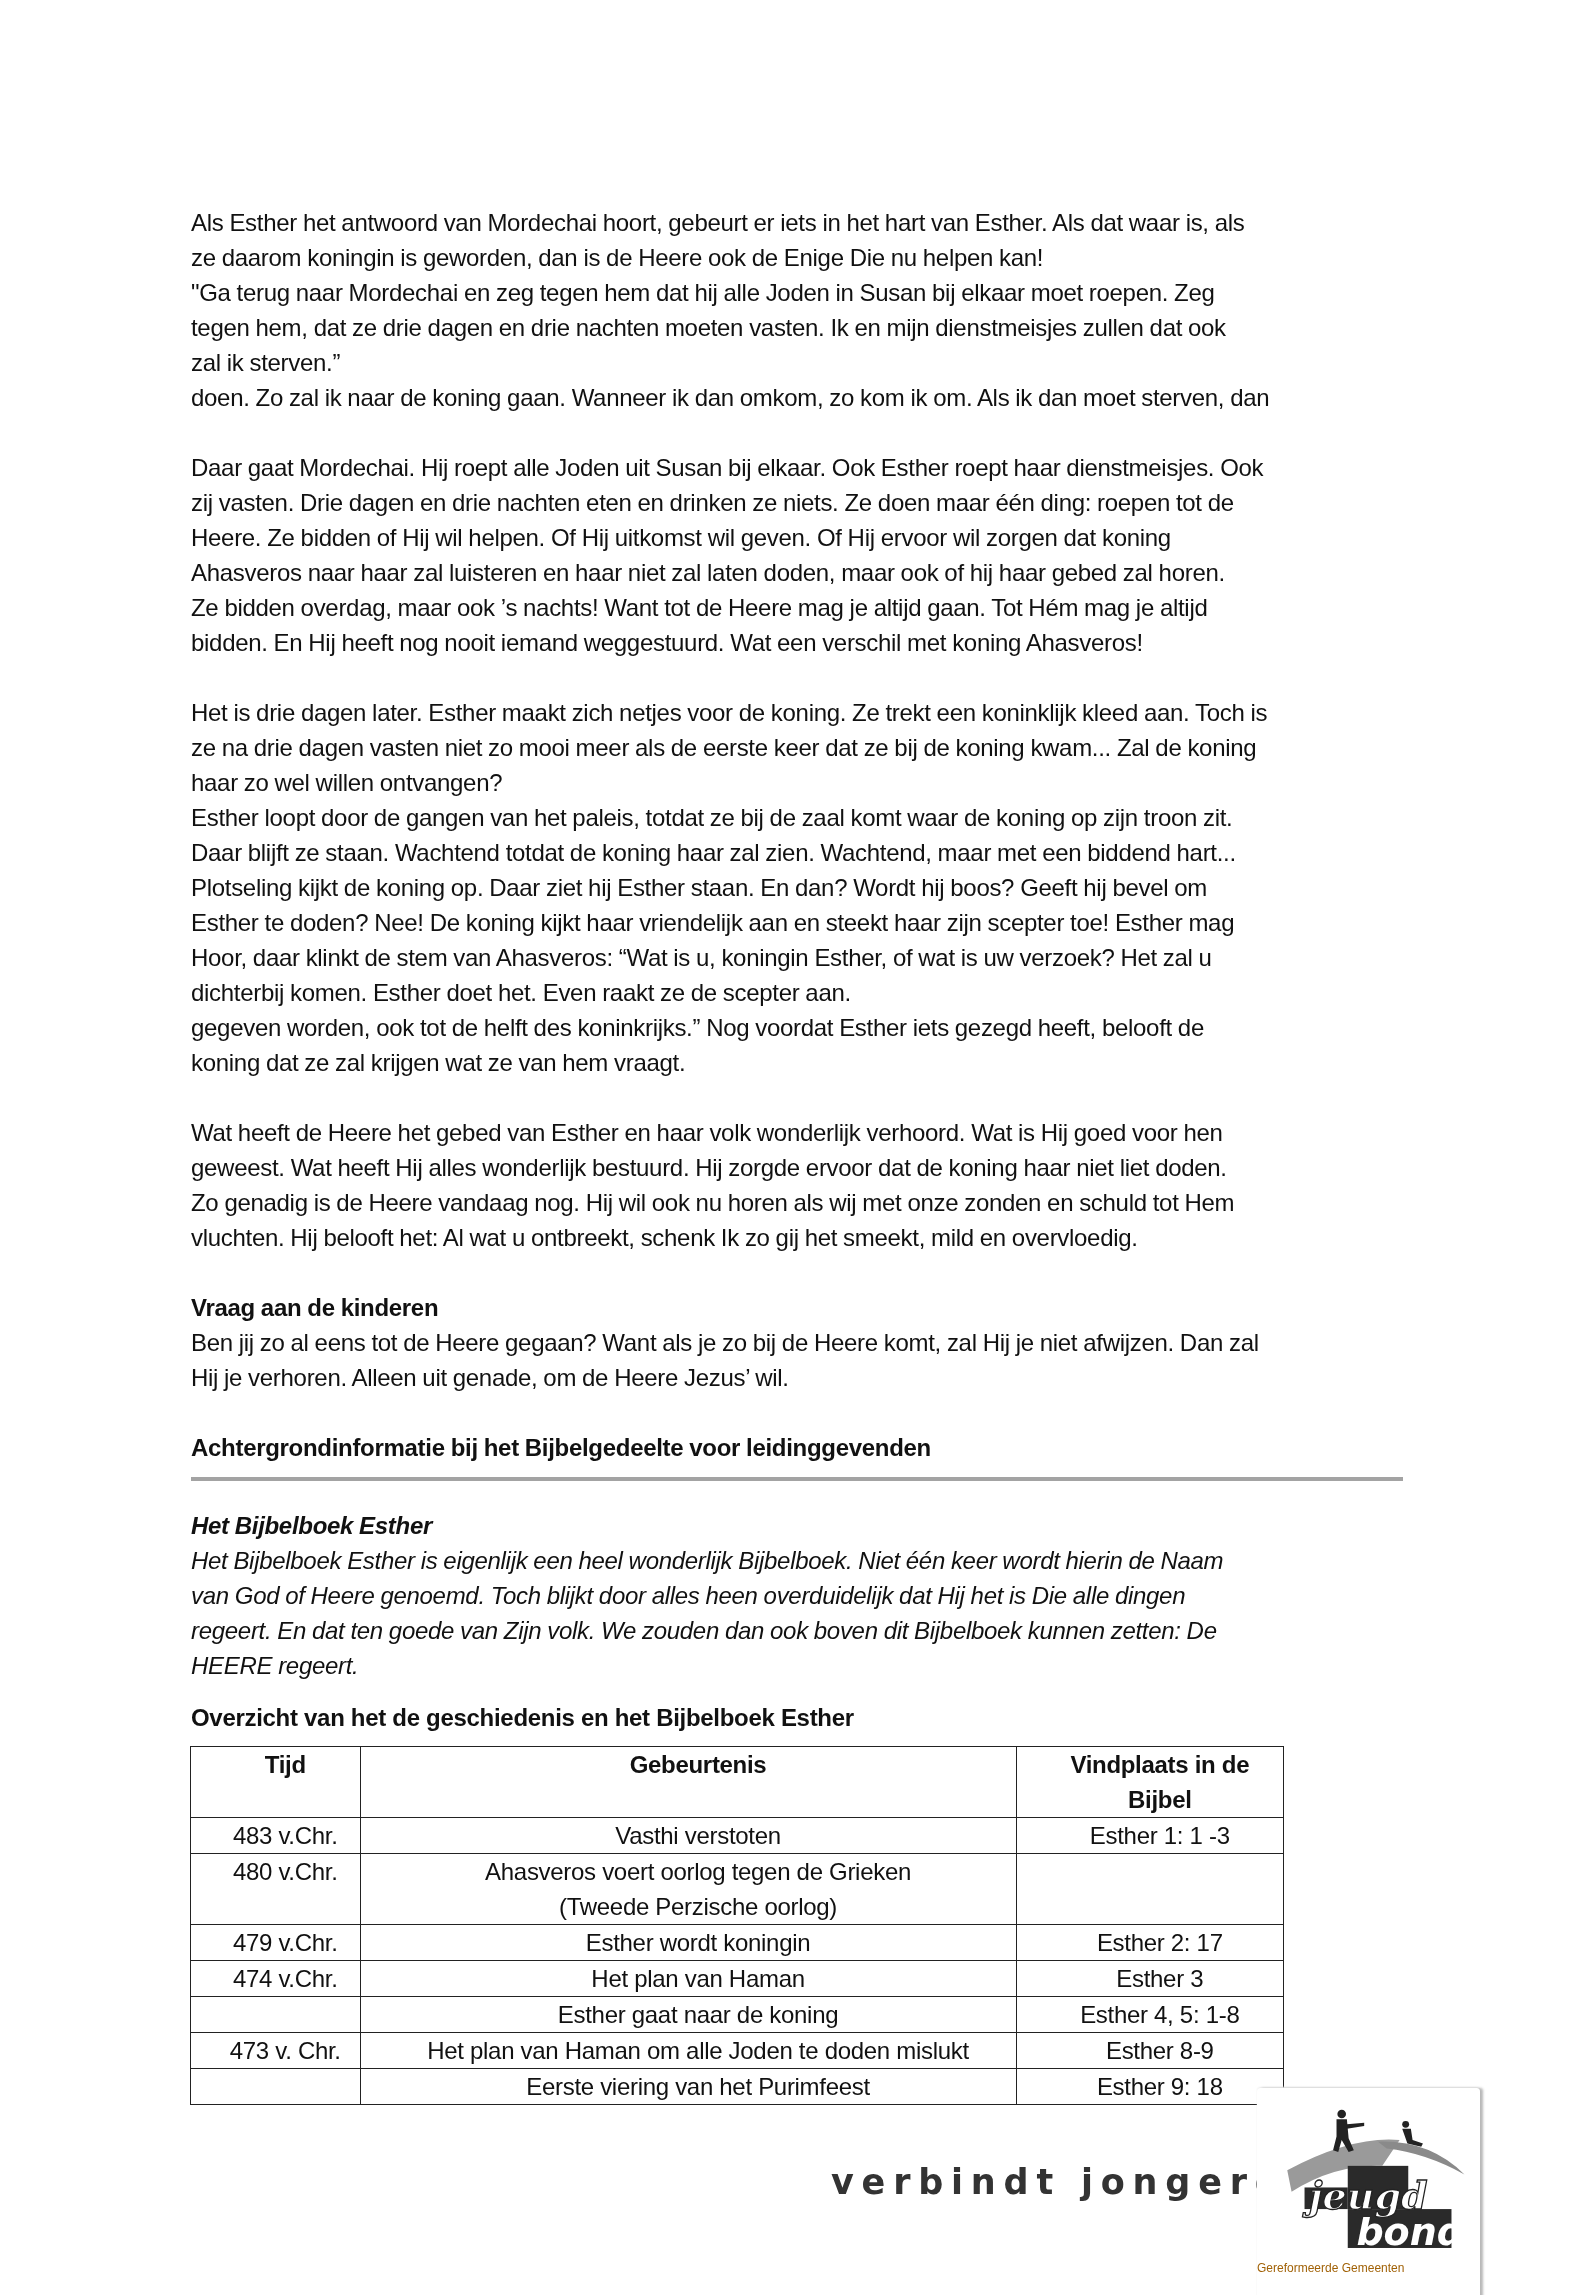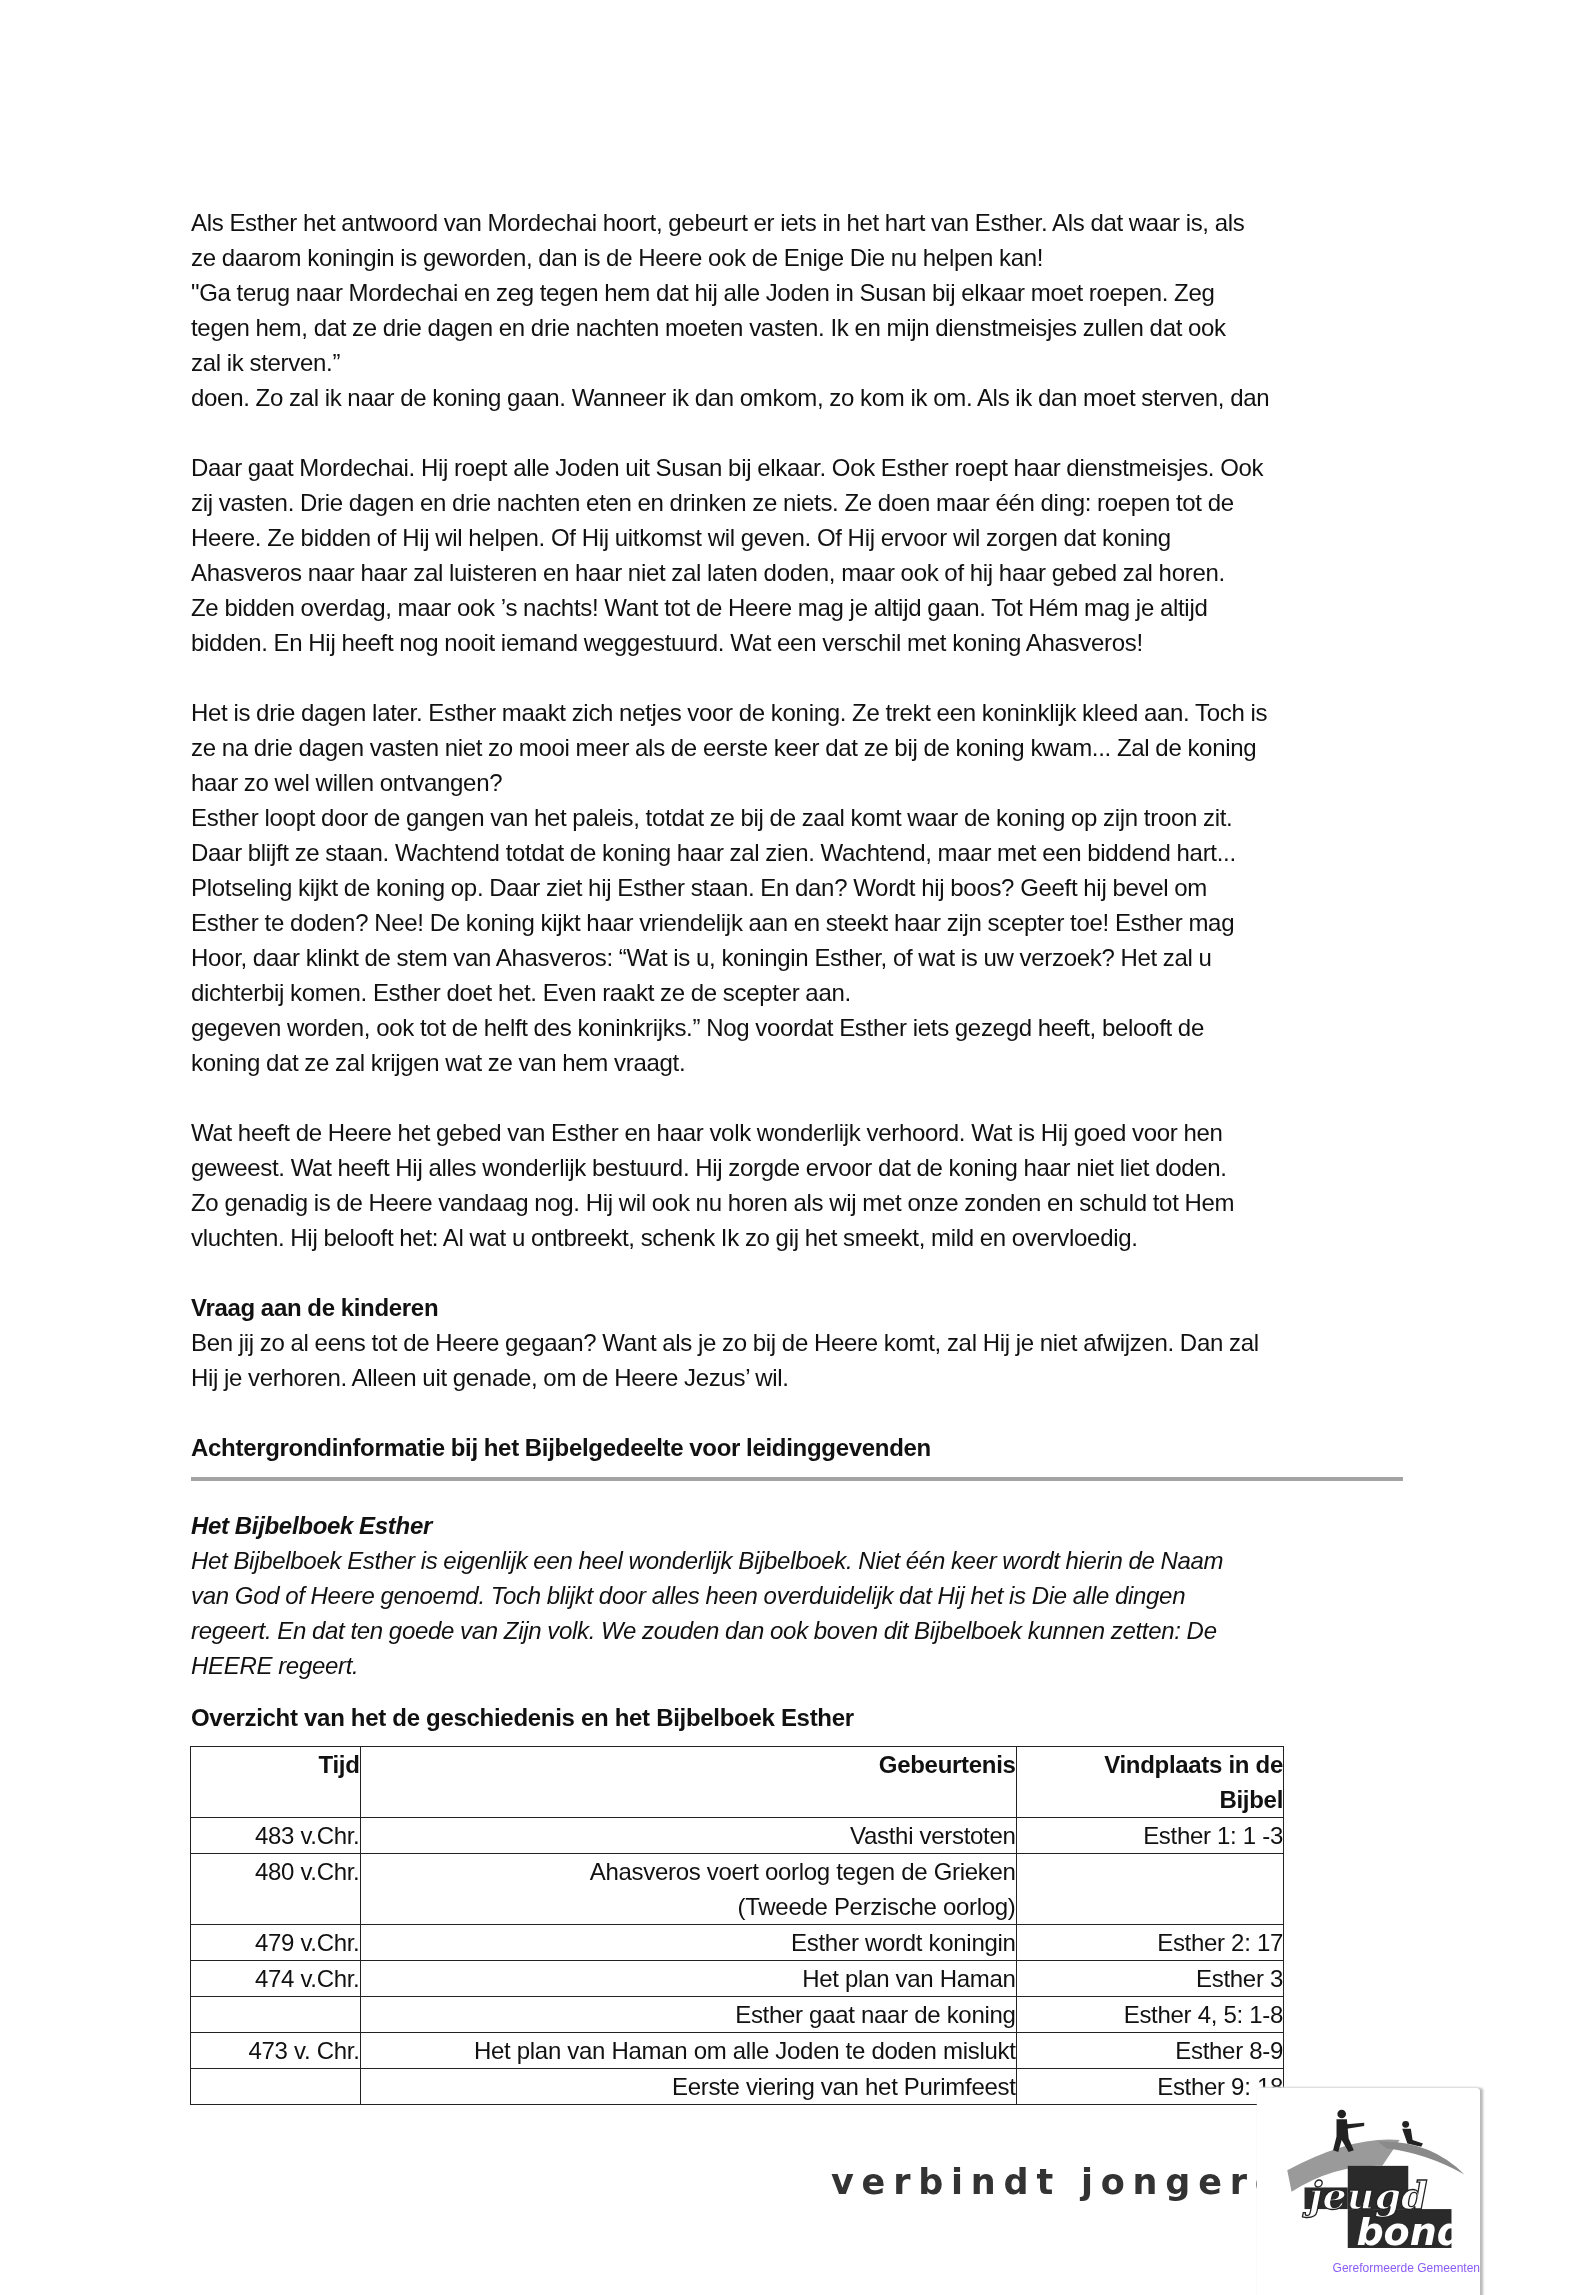--- a/index.html
+++ b/index.html
@@ -10,30 +10,30 @@
   .content p { margin: 0; font-size: 24px; line-height: 35px; letter-spacing: -0.3px; word-spacing: -0.4px; white-space: normal; }
   .line { display: block; white-space: nowrap; }
   .bold { font-weight: bold; }
   .gap { height: 35px; }
   .rule { position: absolute; left: 191px; width: 1212px; top: 1477px; height: 3.5px; background: #a3a3a3; }
   .section2 { position: absolute; left: 191px; top: 1508px; width: 1225px; }
   .section2 p { margin: 0; font-size: 24px; line-height: 35px; letter-spacing: -0.3px; word-spacing: -0.4px; font-style: italic; }
   .table-title { position: absolute; left: 191px; top: 1700px; font-size: 24px; line-height: 35px; font-weight: bold; letter-spacing: -0.3px; }
   table.overview { position: absolute; left: 190px; top: 1746px; border-collapse: collapse; width: 1094px;
                    font-size: 24px; letter-spacing: -0.3px; }
-  table.overview td, table.overview th { border: 1.7px solid #222; padding: 0 0 0 20px; text-align: right; vertical-align: top;
+  table.overview td, table.overview th { border: 1.7px solid #222; padding: 0 0 0 20px; text-align: center; vertical-align: top;
                    line-height: 35px; font-weight: normal; }
   table.overview th { font-weight: bold; }
   .c1 { width: 151px; } .c2 { width: 649px; } .c3 { width: 250px; }
   .tagline { position: absolute; left: 831px; top: 2162px; font-family: "DejaVu Sans", sans-serif; font-size: 35px;
              font-weight: bold; color: #333; letter-spacing: 7.8px; }
   .logo-box { position: absolute; left: 1257px; top: 2088px; width: 223px; height: 216px; background: #fff;
               box-shadow: 3.5px 0 2.6px -0.9px #b8b8b8, 0 -0.9px 1.7px #eee; border-radius: 3.5px; }
   .logo-box svg { position: absolute; left: 0; top: 0; }
-  .logo-sub { position: absolute; left: 0; width: 223px; top: 173px; text-align: right; font-size: 12px; color: #8b5cf6; }
+  .logo-sub { position: absolute; left: 0; width: 223px; top: 173px; text-align: left; font-size: 12px; color: #a16207; }
 </style>
 </head>
 <body>
 
 <div class="page">
 
   <div class="content">
     <p id="p1">
         <span class="line">Als Esther het antwoord van Mordechai hoort, gebeurt er iets in het hart van Esther. Als dat waar is, als</span>
         <span class="line">ze daarom koningin is geworden, dan is de Heere ook de Enige Die nu helpen kan!</span>

